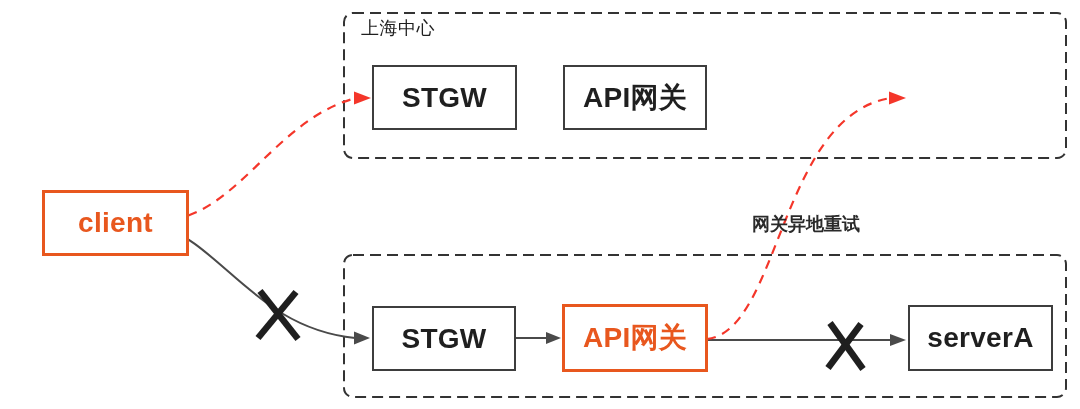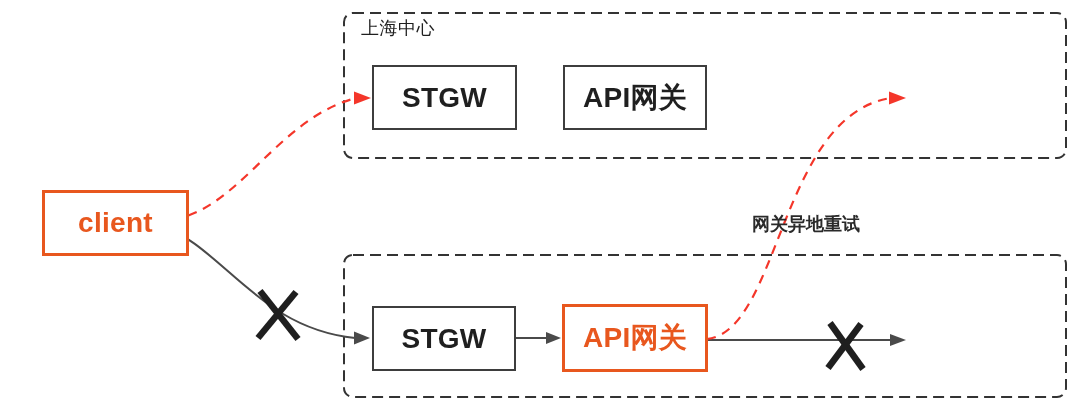--- a/index.html
+++ b/index.html
@@ -123,16 +123,17 @@
 
   <div class="node" style="left:372px; top:65px; width:145px; height:65px;">STGW</div>
 
   <div class="node" style="left:563px; top:65px; width:144px; height:65px;">API网关</div>
 
 
   <div class="node" style="left:372px; top:306px; width:144px; height:65px;">STGW</div>
 
   <div class="node accent" style="left:562px; top:304px; width:146px; height:68px;">API网关</div>
 
+  <div class="node" style="left:908px; top:305px; width:145px; height:66px;">serverA</div>
 
   <span class="edge-label" style="left:748px; top:212px; width:116px;">网关异地重试</span>
 
 </div>
 
 </body></html>

